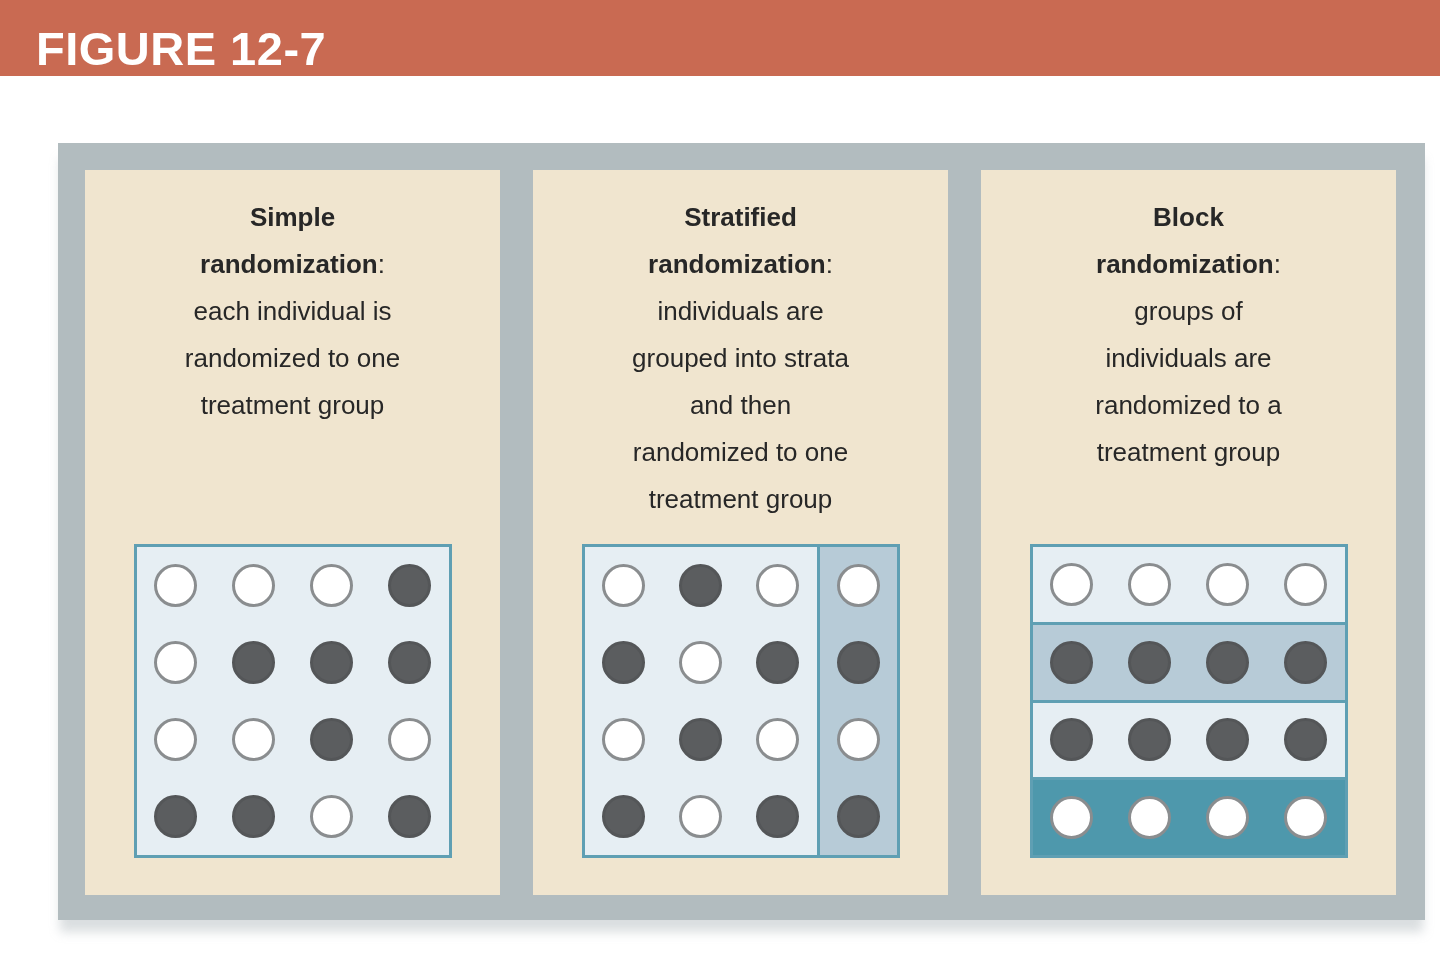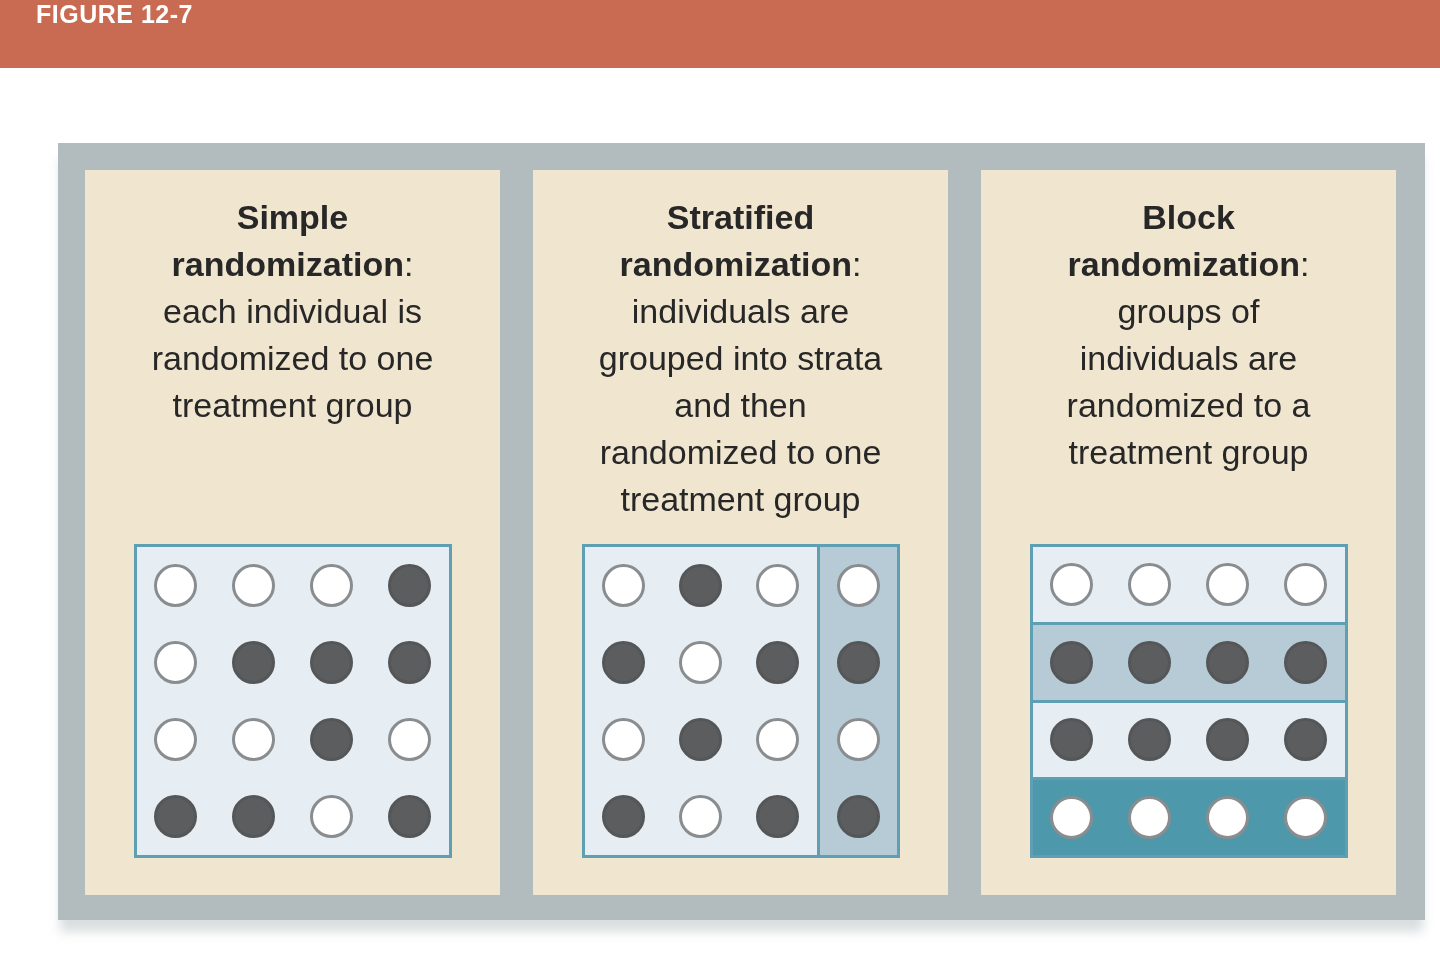--- a/index.html
+++ b/index.html
@@ -6,27 +6,27 @@
   body {
     width: 1440px; height: 953px;
     background: #ffffff;
     font-family: "Liberation Sans", sans-serif;
     position: relative;
     overflow: hidden;
   }
 
   
   .figure-header {
-    height: 68px;
+    height: 76px;
     background: var(--header-bg, #c96a52);
     color: #ffffff;
     display: flex;
-    align-items: flex-start;
+    align-items: flex-end;
     padding: 0 36px;
-    font-size: 25px;
+    font-size: 47px;
     box-sizing: border-box;
   }
   .figure-header .fig-label { font-weight: bold; margin-right: 12px; letter-spacing: 0.5px; }
 
   
   .figure-frame {
     position: absolute;
     left: 58px; top: 143px;
     width: 1367px; height: 777px;
     background: var(--frame-gray, #b2bcbf);
@@ -43,21 +43,21 @@
     background: var(--panel-beige, #f0e5cf);
     display: flex;
     flex-direction: column;
     align-items: center;
     box-sizing: border-box;
     padding: 24px 18px 37px;
   }
   .panel-text {
     margin: 0;
     text-align: center;
-    font-size: 34px;
+    font-size: 26px;
     line-height: 47px;
     color: #272727;
   }
   .panel-title { font-weight: bold; white-space: pre-line; }
   .panel-desc { display: block; white-space: pre-line; }
 
   
   .grid {
     margin-top: auto;
     width: 318px; height: 314px;

